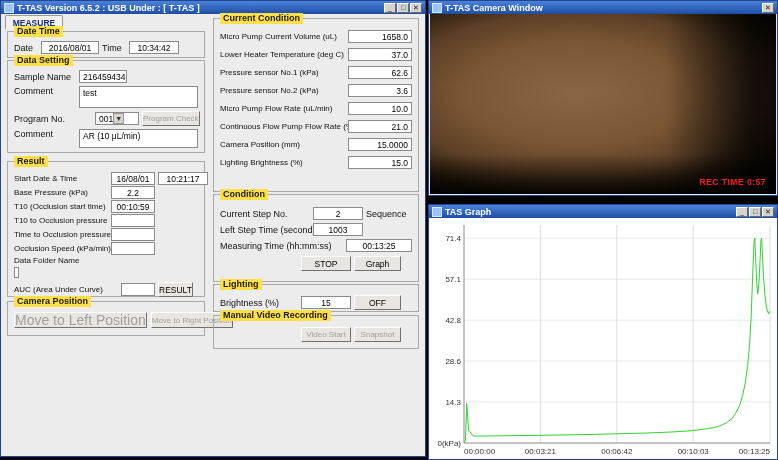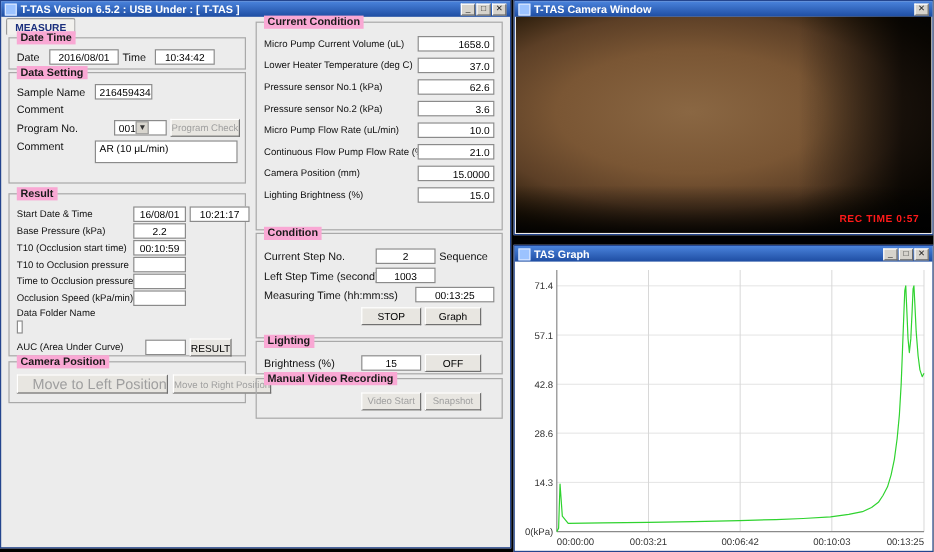--- a/index.html
+++ b/index.html
@@ -13,21 +13,21 @@
             display:flex;align-items:center;padding:0 3px;gap:3px;}
   .ttext{font-size:9px;font-weight:bold;white-space:nowrap;overflow:hidden;flex:1 1 auto;}
   .ticon{width:8px;height:8px;background:#9cc3ff;border:1px solid #d9e7ff;flex:none;}
   .tbtns{display:flex;gap:1px;flex:none;}
   .tbtn{width:12px;height:10px;background:#d6d3cc;border:1px solid;border-color:#fff #6a6a6a #6a6a6a #fff;
         font-size:7px;line-height:8px;text-align:center;color:#222;box-sizing:border-box;}
   .tab{position:absolute;left:4px;top:14px;width:56px;height:13px;background:#f2f1ee;
        border:1px solid #9a9a9a;border-bottom:none;border-radius:2px 2px 0 0;
        font-size:8.5px;font-weight:bold;color:#1b2f7d;display:flex;align-items:center;justify-content:center;}
   .group{position:absolute;border:1px solid #a9a9a9;box-sizing:border-box;}
-  .legend{position:absolute;top:-6px;left:6px;background:#f9a8d4;padding:0 3px;font-size:9px;
+  .legend{position:absolute;top:-6px;left:6px;background:#fde047;padding:0 3px;font-size:9px;
           font-weight:bold;color:#1a1a1a;line-height:11px;white-space:nowrap;}
   .row{display:flex;align-items:center;gap:3px;margin:0 6px 3px 6px;}
   .lbl{font-size:9px;color:#111;white-space:nowrap;flex:none;}
   .sm{font-size:8px;}
   .grow{flex:1 1 auto;min-width:0;}
   .field{background:#fff;border:1px solid #8b8b8b;height:13px;font-size:8.5px;color:#000;
          display:flex;align-items:center;box-sizing:border-box;flex:none;}
   .c{justify-content:center;} .l{padding-left:3px;} .r{justify-content:flex-end;padding-right:3px;}
   .box{background:#fff;border:1px solid #8b8b8b;font-size:8.5px;padding:1px 3px;box-sizing:border-box;
        flex:1 1 auto;min-width:0;}
@@ -94,20 +94,21 @@
     </div>
 
     <div class="group g-ds">
       <span class="legend">Data Setting</span>
       <div class="row">
         <span class="lbl w62">Sample Name</span>
         <span class="field l grow">216459434</span>
       </div>
       <div class="row" style="align-items:flex-start;">
         <span class="lbl w62">Comment</span>
+        <span class="box" style="height:22px;">test</span>
       </div>
       <div class="row">
         <span class="lbl w62">Program No.</span>
         <span class="field l combo w44">
           <span>001</span>
           <span class="arrow">▼</span>
         </span>
         <span class="btn dis grow" style="font-size:8px;">Program Check</span>
       </div>
       <div class="row" style="align-items:flex-start;">
@@ -152,21 +153,21 @@
       <div class="row">
         <span class="lbl rl w104">AUC (Area Under Curve)</span>
         <span class="field c w34"></span>
         <span class="btn grow">RESULT</span>
       </div>
     </div>
 
     <div class="group g-cp">
       <span class="legend">Camera Position</span>
       <div class="row" style="gap:4px;">
-        <span class="btn dis grow" style="font-size:12px;height:16px;padding-left:12px;">Move to Left Position</span>
+        <span class="btn dis grow" style="font-size:14px;height:16px;">Move to Left Position</span>
         <span class="btn dis grow" style="font-size:8px;height:16px;">Move to Right Position</span>
       </div>
     </div>
 
     <div class="group g-cc">
       <span class="legend">Current Condition</span>
       <div class="row">
           <span class="lbl sm grow">Micro Pump Current Volume (uL)</span>
           <span class="field r w64">1658.0</span>
         </div>

